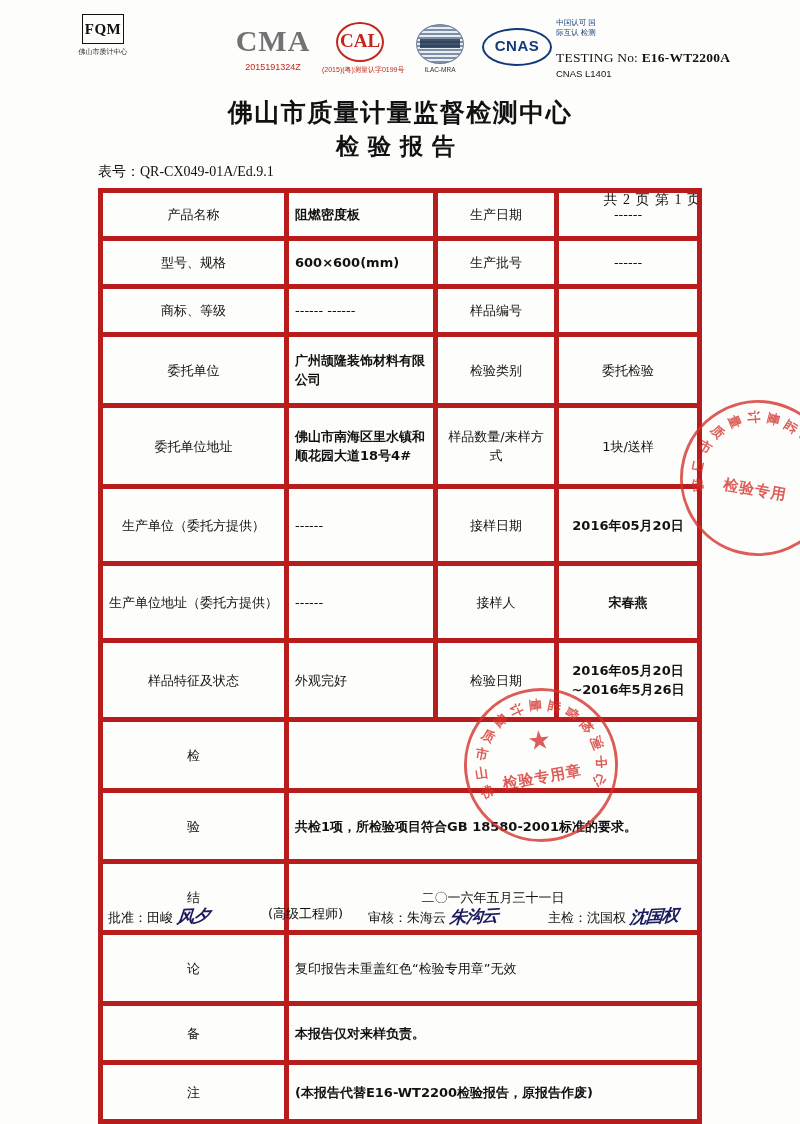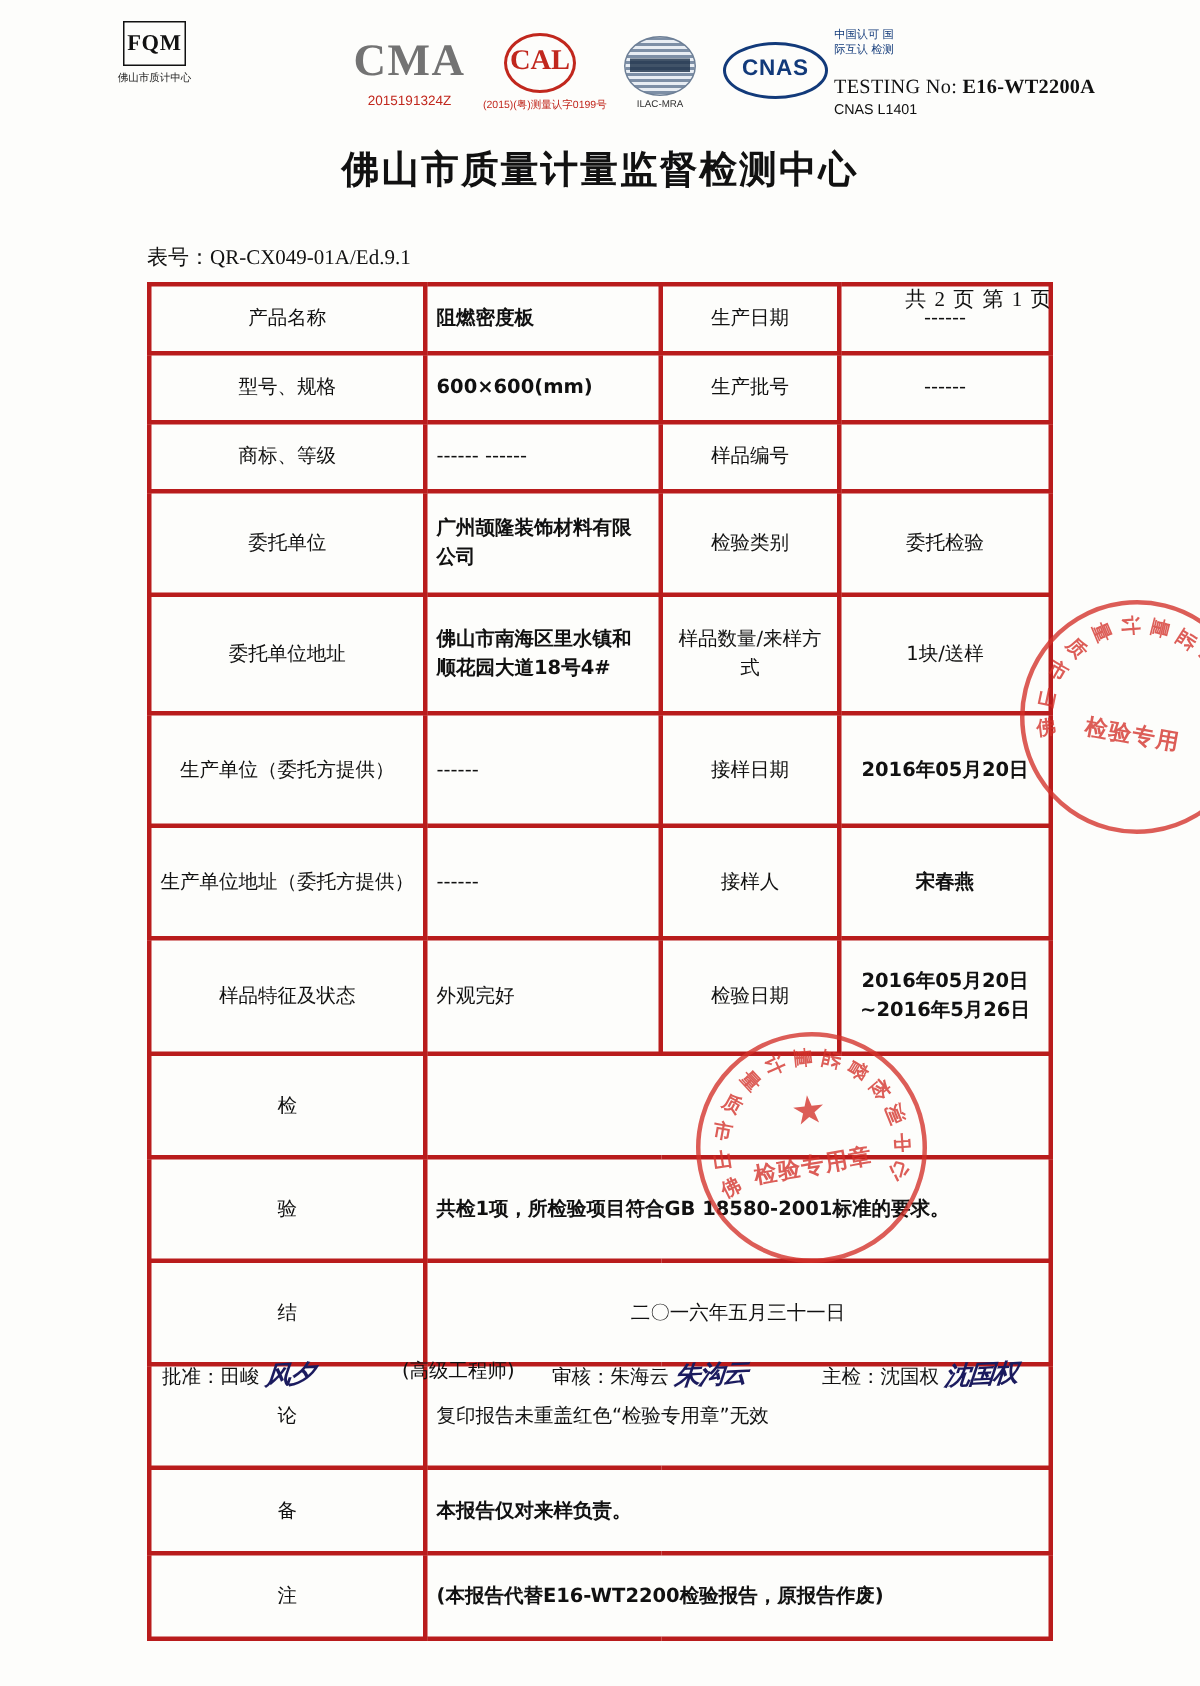--- a/index.html
+++ b/index.html
@@ -228,21 +228,21 @@
   table.report {
     position: absolute;
     top: 188px;
     left: 98px;
     width: 604px;
     border-collapse: collapse;
     font-family: "DejaVu Sans", sans-serif;
     font-size: 13px;
   }
   table.report td {
-    border: 3px solid #b91c1c;
+    border: 5px solid #b91c1c;
     padding: 12px 6px;
     vertical-align: middle;
     line-height: 19px;
   }
   .lbl {
     text-align: center;
     width: 112px;
     white-space: nowrap;
   }
   .val {
@@ -401,20 +401,21 @@
     <div class="cnas-side">中国认可 国际互认 检测</div>
 
     <div class="testing-no">
       <span>TESTING No:</span>
       <b>E16-WT2200A</b>
     </div>
     <div class="cnas-l">CNAS L1401</div>
   </div>
 
   <div class="title1">佛山市质量计量监督检测中心</div>
+  <div class="title2">检验报告</div>
 
   <div class="subhead">
     <span class="left">表号：QR-CX049-01A/Ed.9.1</span>
     <span class="right">共 2 页 第 1 页</span>
   </div>
 
   <table class="report">
     <tbody>
         <tr>
       <td class="lbl">产品名称</td>

